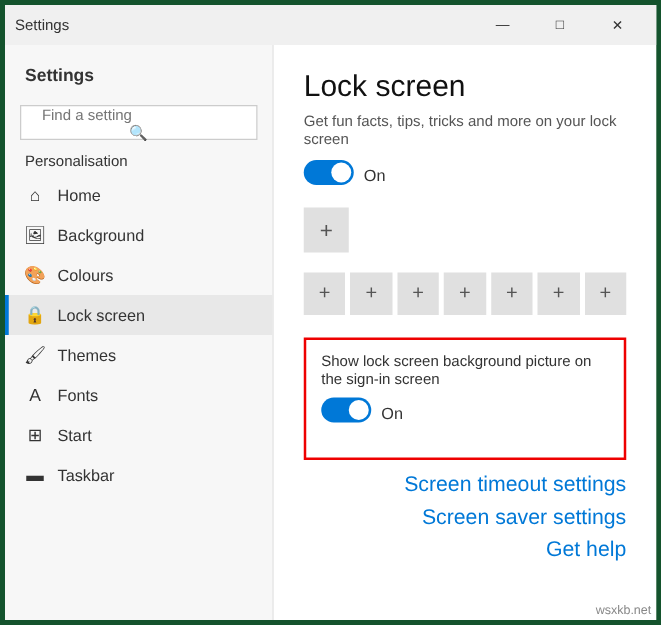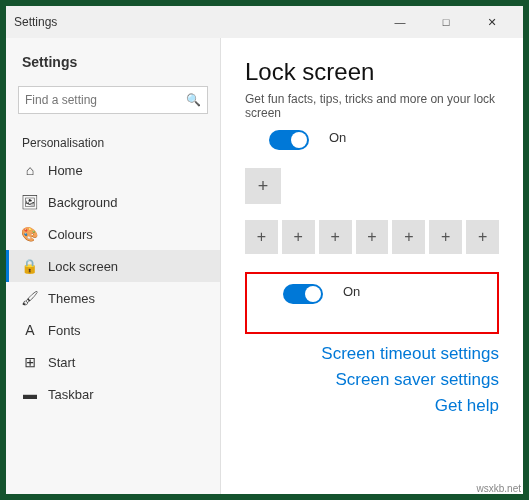--- a/index.html
+++ b/index.html
@@ -10,21 +10,21 @@
       width: 529px;
       height: 500px;
       overflow: hidden;
     }
     .window {
       width: 529px;
       height: 500px;
       background: #fff;
       display: flex;
       flex-direction: column;
-      border: 6px solid #14532d;
+      border: 4px solid #14532d;
     }
     .titlebar {
       height: 32px;
       background: #f0f0f0;
       display: flex;
       align-items: center;
       justify-content: space-between;
       padding: 0 8px;
       flex-shrink: 0;
     }
@@ -64,27 +64,28 @@
     }
     .sidebar-header {
       padding: 16px 16px 8px 16px;
     }
     .sidebar-header-title {
       font-size: 14px;
       font-weight: 600;
       color: #333;
     }
     .search-box {
-      margin: 8px 12px 12px 12px;
+      margin: 8px 12px 0 12px;
       display: flex;
       align-items: center;
       background: #fff;
       border: 1px solid #ccc;
       height: 28px;
       padding: 0 6px;
+      flex-direction: column;
     }
     .search-box input {
       border: none;
       outline: none;
       flex: 1;
       font-size: 12px;
       background: transparent;
     }
     .search-icon-inner {
       color: #777;
@@ -131,24 +132,23 @@
       color: #111;
       margin-bottom: 6px;
     }
     .main-subtitle {
       font-size: 12px;
       color: #555;
       margin-bottom: 10px;
     }
     .toggle-row {
       display: flex;
-      align-items: flex-start;
-      gap: 20px;
+      align-items: flex-end;
+      gap: 8px;
       margin-bottom: 18px;
-      margin-left: 24px;
     }
     .toggle {
       width: 40px;
       height: 20px;
       border-radius: 10px;
       background: #0078d7;
       position: relative;
       cursor: pointer;
       flex-shrink: 0;
     }
@@ -304,20 +304,21 @@
       <div class="quick-status-row" id="quick-btns">
           <button class="quick-btn">+</button>
           <button class="quick-btn">+</button>
           <button class="quick-btn">+</button>
           <button class="quick-btn">+</button>
           <button class="quick-btn">+</button>
           <button class="quick-btn">+</button>
           <button class="quick-btn">+</button>
         </div>
       <div class="highlight-box">
+        <div class="highlight-label">Show lock screen background picture on the sign-in screen</div>
         <div class="toggle-row">
           <div class="toggle">
             <div class="toggle-knob"></div>
           </div>
           <span class="toggle-label">On</span>
         </div>
       </div>
       <a class="link-text">Screen timeout settings</a>
       <a class="link-text">Screen saver settings</a>
       <a class="link-text">Get help</a>

